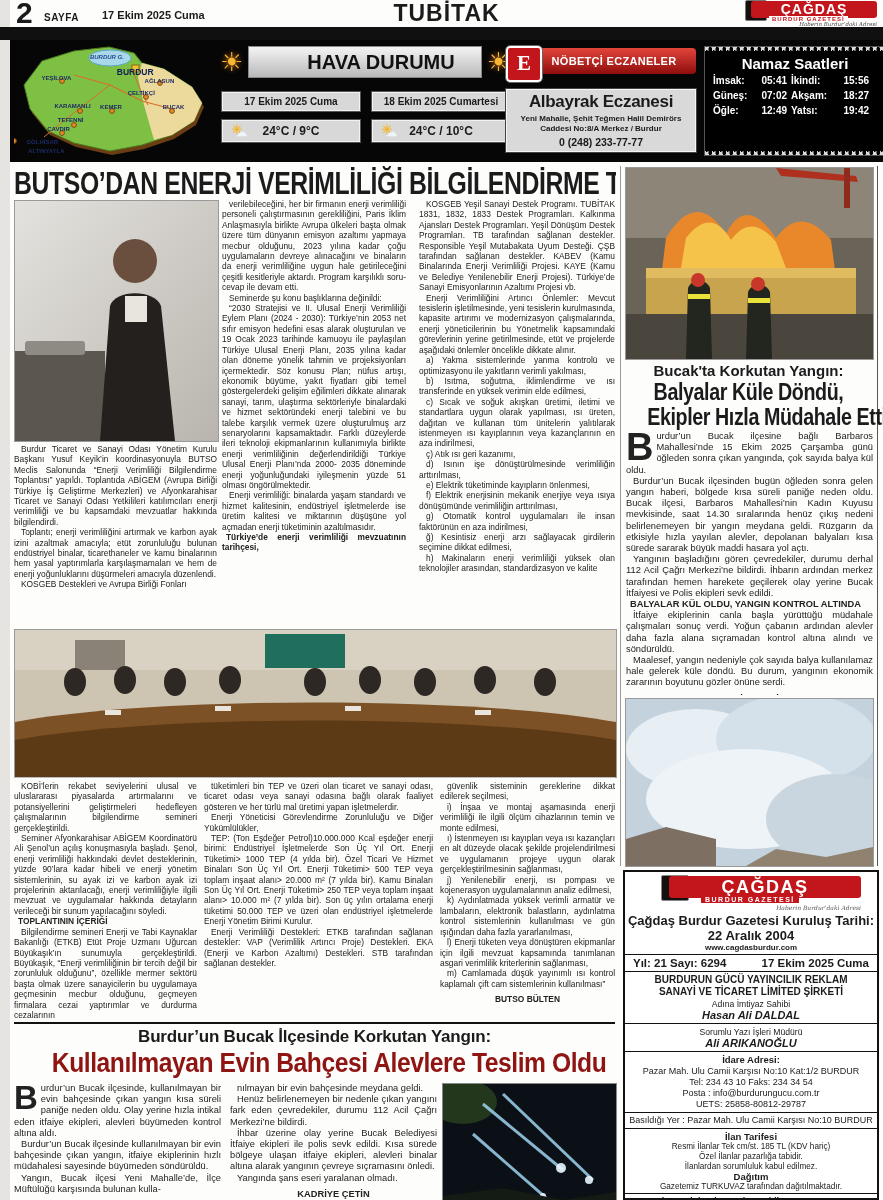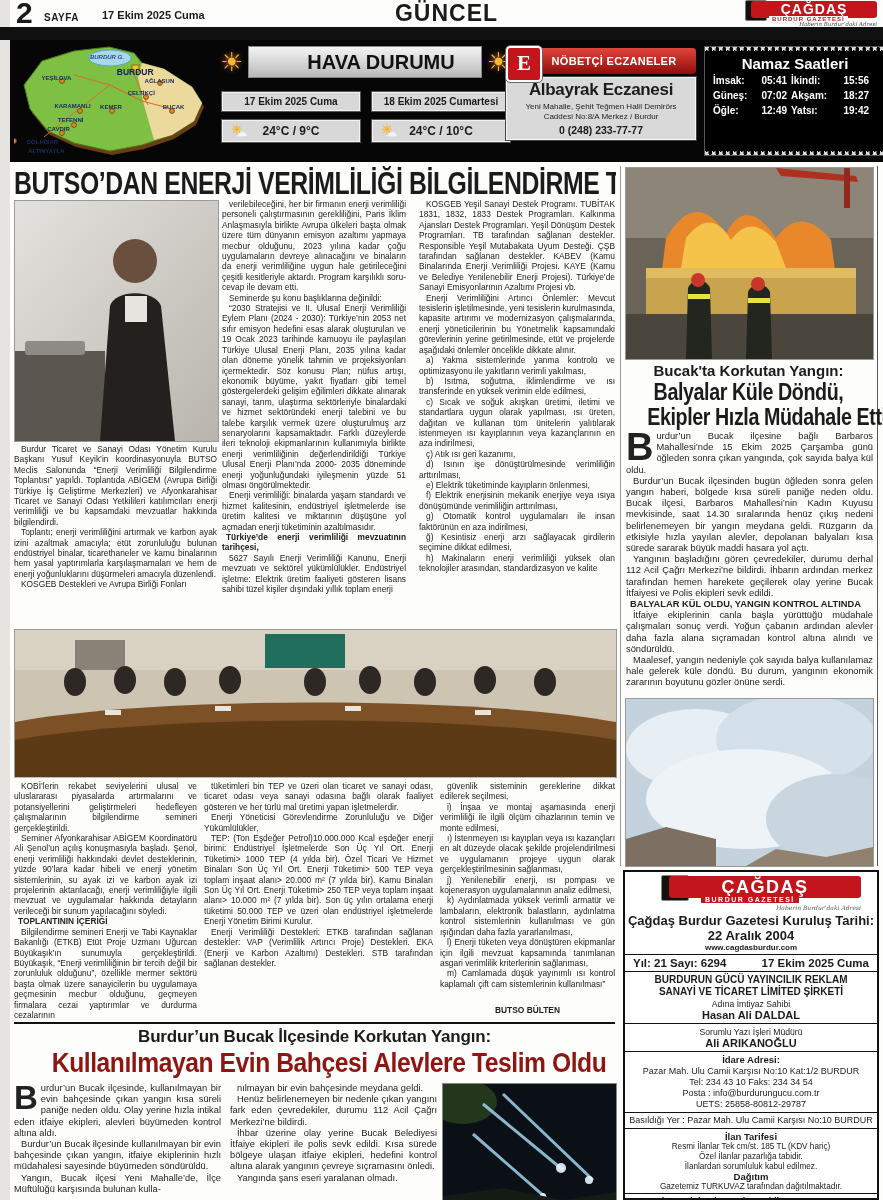--- a/index.html
+++ b/index.html
@@ -37,43 +37,43 @@
   .daybox .dtemp{margin-top:9px;background:#d8d8d8;border:1px solid #f2f2f2;outline:1px solid #555;font-size:12px;font-weight:700;text-align:center;padding:3px 0;position:relative;}
   .wicon{position:absolute;left:8px;top:1px;width:20px;height:18px;}
   .wicon .s{position:absolute;left:0;top:0;font-size:13px;color:#f7b733;}
   .wicon .c{position:absolute;left:5px;top:4px;font-size:11px;color:#eef4f8;}
   
   .ecz{position:absolute;left:496px;top:8px;width:190px;}
   .ecz-banner{margin-left:26px;height:26px;background:linear-gradient(#e2453a,#8f0d0d);border-radius:4px;
       color:#fff;font-size:11px;font-weight:800;text-align:center;line-height:26px;letter-spacing:.3px;}
   .ecz-logo{position:absolute;left:0;top:-2px;width:32px;height:32px;background:#c3161c;border:2px solid #fff;outline:1px solid #666;
       border-radius:4px;color:#fff;font-size:21px;font-weight:900;text-align:center;line-height:30px;font-family:"Liberation Serif",serif;}
-  .ecz-card{margin-top:3px;background:#d9d9d9;border:1px solid #f5f5f5;outline:1px solid #444;text-align:center;padding:2px 2px 3px;}
+  .ecz-card{margin-top:15px;background:#d9d9d9;border:1px solid #f5f5f5;outline:1px solid #444;text-align:center;padding:2px 2px 3px;}
   .ecz-name{font-size:17px;font-weight:800;letter-spacing:-.3px;}
-  .ecz-addr{font-size:8px;font-weight:400;line-height:10px;margin-top:2px;}
+  .ecz-addr{font-size:8px;font-weight:700;line-height:10px;margin-top:2px;}
   .ecz-phone{font-size:10.5px;font-weight:800;margin-top:2px;}
   
   .namaz{position:absolute;left:694px;top:6px;width:180px;height:108px;background:#000;border:1px solid #555;color:#fff;}
   .torn{height:7px;background:
       linear-gradient(135deg,#f2f2f2 3px,transparent 0) 0 0/7px 7px,
       linear-gradient(-135deg,#f2f2f2 3px,transparent 0) 3.5px 0/7px 7px;opacity:.9;}
   .torn.b{transform:scaleY(-1);}
   .namaz-title{font-size:15px;font-weight:800;text-align:center;margin:1px 0 3px;}
   .namaz-grid{display:grid;grid-template-columns:34px 36px 38px 36px;column-gap:4px;row-gap:4px;padding:0 8px;}
   .namaz-grid b{font-size:10px;font-weight:800;}
   .namaz-grid span{font-size:10px;font-weight:700;text-align:right;}
   
   .main-hl{position:absolute;left:14px;top:166px;width:602px;height:32px;overflow:hidden;}
   .main-hl span{display:inline-block;white-space:nowrap;font-size:31px;font-weight:900;letter-spacing:-.5px;
       transform:scaleX(.8);transform-origin:left center;}
   
   .tcol{position:absolute;overflow:hidden;text-align:justify;}
   .tcol p{margin:0;font-size:8.4px;line-height:10.4px;text-indent:7px;color:#222;}
   .tcol p.subhead{font-weight:800;text-indent:4px;}
-  .tcol p.byline{font-weight:800;text-align:center;text-indent:0;margin-top:16px;}
+  .tcol p.byline{font-weight:800;text-align:center;text-indent:0;margin-top:5px;}
   .tcol p.dropcap::first-letter{float:left;font-size:33px;line-height:27px;font-weight:700;padding:1px 3px 0 0;}
   .tcol p.dropcap{text-indent:0;}
   .col0{left:14px;top:444px;width:203px;height:181px;}
   .colA{left:222px;top:199px;width:184px;height:427px;}
   .colB{left:419px;top:199px;width:196px;height:427px;}
   .mcol1{left:14px;top:781px;width:183px;height:241px;}
   .mcol2{left:204px;top:781px;width:229px;height:241px;}
   .mcol3{left:440px;top:781px;width:175px;height:241px;}
   
   .ph{position:absolute;overflow:hidden;border:1px solid #9a9a9a;background:#ccc;}
@@ -100,21 +100,21 @@
       font-weight:900;font-size:18px;line-height:22px;text-align:center;letter-spacing:1.5px;}
   .mlogo .lsub{position:absolute;left:60px;top:20px;font-size:7px;font-weight:800;color:#fff;background:#c3161c;padding:0 4px;letter-spacing:1.5px;}
   .mlogo .ltag{position:absolute;right:0;top:28px;font-size:6px;font-style:italic;font-family:"DejaVu Serif",serif;color:#555;}
   .mlogo .ata{position:absolute;left:20px;top:-1px;width:26px;height:24px;background:#14100e;border:1px solid #888;border-radius:2px;}
   .mlogo .ata:before{content:"";position:absolute;left:7px;top:4px;width:11px;height:14px;background:#cfc4b8;border-radius:50% 50% 40% 40%;}
   .mfound{font-size:13px;font-weight:700;margin-top:3px;}
   .mweb{font-size:8px;font-weight:700;}
   .mrow{display:flex;justify-content:space-between;padding:2px 8px;font-size:11.5px;font-weight:800;}
   .mcompany{font-size:10px;font-weight:700;line-height:12px;}
   .mlabel{font-size:8.6px;margin-top:1px;}
-  .mname{font-size:11px;font-weight:800;}
+  .mname{font-size:11px;font-weight:800;font-style:italic;}
   .maddr{font-size:9px;line-height:11px;}
   .maddr b{font-size:9.5px;}
   .mtariff-t{font-size:9.5px;font-weight:800;}
   .mtariff li{list-style:none;font-size:8.2px;line-height:9.8px;}
   .mtariff{margin:0;padding:0;}
   .maa{font-size:8.8px;font-weight:700;padding:2px 0;border-bottom:1px solid #111;}
   .mblack{background:#111;color:#fff;font-size:7.8px;font-weight:700;text-align:center;padding:3px 0;}
   
   .bottom{position:absolute;left:14px;top:1022px;width:601px;height:178px;border-top:2px solid #111;}
   .b-kicker{text-align:center;font-size:17px;font-weight:800;margin-top:3px;letter-spacing:-.2px;}
@@ -131,21 +131,21 @@
 </head>
 <body>
 
 <div class="page">
   <div class="edge-strip"></div>
 
   <div class="hdr">
     <span class="pnum">2</span>
     <span class="plabel">SAYFA</span>
     <span class="pdate">17 Ekim 2025 Cuma</span>
-    <div class="section-title">GÜNCEL</div>
+    <div class="section-title">TUBİTAK</div>
     <div class="logo">
       <div class="ata"></div>
       <div class="lbox">ÇAĞDAŞ</div>
       <div class="lsub">BURDUR GAZETESİ</div>
       <div class="ltag">Haberin Burdur’daki Adresi</div>
     </div>
   </div>
   <div class="blackbar"></div>
 
   <div class="wx">
@@ -272,21 +272,20 @@
       <p>Burdur Ticaret ve Sanayi Odası Yönetim Kurulu Başkanı Yusuf Keyik’in koordinasyonuyla BUTSO Meclis Salonunda “Enerji Verimliliği Bilgilendirme Toplantısı” yapıldı. Toplantıda ABİGEM (Avrupa Birliği Türkiye İş Geliştirme Merkezleri) ve Afyonkarahisar Ticaret ve Sanayi Odası Yetkilileri katılımcıları enerji verimliliği ve bu kapsamdaki mevzuatlar hakkında bilgilendirdi.</p>
       <p>Toplantı; enerji verimliliğini artırmak ve karbon ayak izini azaltmak amacıyla; etüt zorunluluğu bulunan endüstriyel binalar, ticarethaneler ve kamu binalarının hem yasal yaptırımlarla karşılaşmamaları ve hem de enerji yoğunluklarını düşürmeleri amacıyla düzenlendi.</p>
       <p>KOSGEB Destekleri ve Avrupa Birliği Fonları</p>
     </div>
   <div class="tcol colA">
       <p>verilebileceğini, her bir firmanın enerji verimliliği personeli çalıştırmasının gerekliliğini, Paris İklim Anlaşmasıyla birlikte Avrupa ülkeleri başta olmak üzere tüm dünyanın emisyon azaltımı yapmaya mecbur olduğunu, 2023 yılına kadar çoğu uygulamaların devreye alınacağını ve binaların da enerji verimliliğine uygun hale getirileceğini çeşitli kesitleriyle aktardı. Program karşılıklı soru- cevap ile devam etti.</p>
       <p>Seminerde şu konu başlıklarına değinildi:</p>
       <p>“2030 Stratejisi ve II. Ulusal Enerji Verimliliği Eylem Planı (2024 - 2030): Türkiye’nin 2053 net sıfır emisyon hedefini esas alarak oluşturulan ve 19 Ocak 2023 tarihinde kamuoyu ile paylaşılan Türkiye Ulusal Enerji Planı, 2035 yılına kadar olan döneme yönelik tahmin ve projeksiyonları içermektedir. Söz konusu Plan; nüfus artışı, ekonomik büyüme, yakıt fiyatları gibi temel göstergelerdeki gelişim eğilimleri dikkate alınarak sanayi, tarım, ulaştırma sektörleriyle binalardaki ve hizmet sektöründeki enerji talebini ve bu talebe karşılık vermek üzere oluşturulmuş arz senaryolarını kapsamaktadır. Farklı düzeylerde ileri teknoloji ekipmanlarının kullanımıyla birlikte enerji verimliliğinin değerlendirildiği Türkiye Ulusal Enerji Planı’nda 2000- 2035 döneminde enerji yoğunluğundaki iyileşmenin yüzde 51 olması öngörülmektedir.</p>
       <p>Enerji verimliliği: binalarda yaşam standardı ve hizmet kalitesinin, endüstriyel işletmelerde ise üretim kalitesi ve miktarının düşüşüne yol açmadan enerji tüketiminin azaltılmasıdır.</p>
       <p class="subhead">Türkiye’de enerji verimliliği mevzuatının tarihçesi,</p>
-      <p>5627 Sayılı Enerji Verimliliği Kanunu, Enerji mevzuatı ve sektörel yükümlülükler. Endüstriyel işletme: Elektrik üretim faaliyeti gösteren lisans sahibi tüzel kişiler dışındaki yıllık toplam enerji</p>
     </div>
   <div class="tcol colB">
       <p>KOSGEB Yeşil Sanayi Destek Programı. TUBİTAK 1831, 1832, 1833 Destek Programları. Kalkınma Ajansları Destek Programları. Yeşil Dönüşüm Destek Programları. TB tarafından sağlanan destekler. Responsible Yeşil Mutabakata Uyum Desteği. ÇŞB tarafından sağlanan destekler. KABEV (Kamu Binalarında Enerji Verimliliği Projesi. KAYE (Kamu ve Belediye Yenilenebilir Enerji Projesi). Türkiye’de Sanayi Emisyonlarının Azaltımı Projesi vb.</p>
       <p>Enerji Verimliliğini Artırıcı Önlemler: Mevcut tesislerin işletilmesinde, yeni tesislerin kurulmasında, kapasite artırımı ve modernizasyon çalışmalarında, enerji yöneticilerinin bu Yönetmelik kapsamındaki görevlerinin yerine getirilmesinde, etüt ve projelerde aşağıdaki önlemler öncelikle dikkate alınır.</p>
       <p>a) Yakma sistemlerinde yanma kontrolü ve optimizasyonu ile yakıtların verimli yakılması,</p>
       <p>b) Isıtma, soğutma, iklimlendirme ve ısı transferinde en yüksek verimin elde edilmesi,</p>
       <p>c) Sıcak ve soğuk akışkan üretimi, iletimi ve standartlara uygun olarak yapılması, ısı üreten, dağıtan ve kullanan tüm ünitelerin yalıtılarak istenmeyen ısı kayıplarının veya kazançlarının en aza indirilmesi,</p>
       <p>ç) Atık ısı geri kazanımı,</p>
       <p>d) Isının işe dönüştürülmesinde verimliliğin arttırılması,</p>
       <p>e) Elektrik tüketiminde kayıpların önlenmesi,</p>
@@ -455,21 +454,21 @@
     </div>
     <div class="b-wrap">
       <div class="tcol bcol1">
           <p class="dropcap">Burdur’un Bucak ilçesinde, kullanılmayan bir evin bahçesinde çıkan yangın kısa süreli paniğe neden oldu. Olay yerine hızla intikal eden itfaiye ekipleri, alevleri büyümeden kontrol altına aldı.</p>
           <p>Burdur’un Bucak ilçesinde kullanılmayan bir evin bahçesinde çıkan yangın, itfaiye ekiplerinin hızlı müdahalesi sayesinde büyümeden söndürüldü.</p>
           <p>Yangın, Bucak ilçesi Yeni Mahalle’de, İlçe Müftülüğü karşısında bulunan kulla-</p>
         </div>
       <div class="tcol bcol2">
           <p>nılmayan bir evin bahçesinde meydana geldi.</p>
           <p>Henüz belirlenemeyen bir nedenle çıkan yangını fark eden çevredekiler, durumu 112 Acil Çağrı Merkezi’ne bildirdi.</p>
-          <p>İhbar üzerine olay yerine Bucak Belediyesi İtfaiye ekipleri ile polis sevk edildi. Kısa sürede bölgeye ulaşan itfaiye ekipleri, hedefini kontrol altına alarak yangının çevreye sıçramasını önledi.</p>
+          <p>İhbar üzerine olay yerine Bucak Belediyesi İtfaiye ekipleri ile polis sevk edildi. Kısa sürede bölgeye ulaşan itfaiye ekipleri, alevleri binalar altına alarak yangının çevreye sıçramasını önledi.</p>
           <p>Yangında şans eseri yaralanan olmadı.</p>
           <p class="byline">KADRİYE ÇETİN</p>
         </div>
       <div class="bphoto">
         <div class="nightfire">
           <svg viewBox="0 0 173 126" preserveAspectRatio="none">
             <rect width="173" height="126" fill="#0b1016"></rect>
             <ellipse cx="20" cy="18" rx="34" ry="22" fill="#23371c"></ellipse>
             <g stroke="#9fd4f0" stroke-width="3" opacity=".85">
               <path d="M40,20 L120,86"></path>

